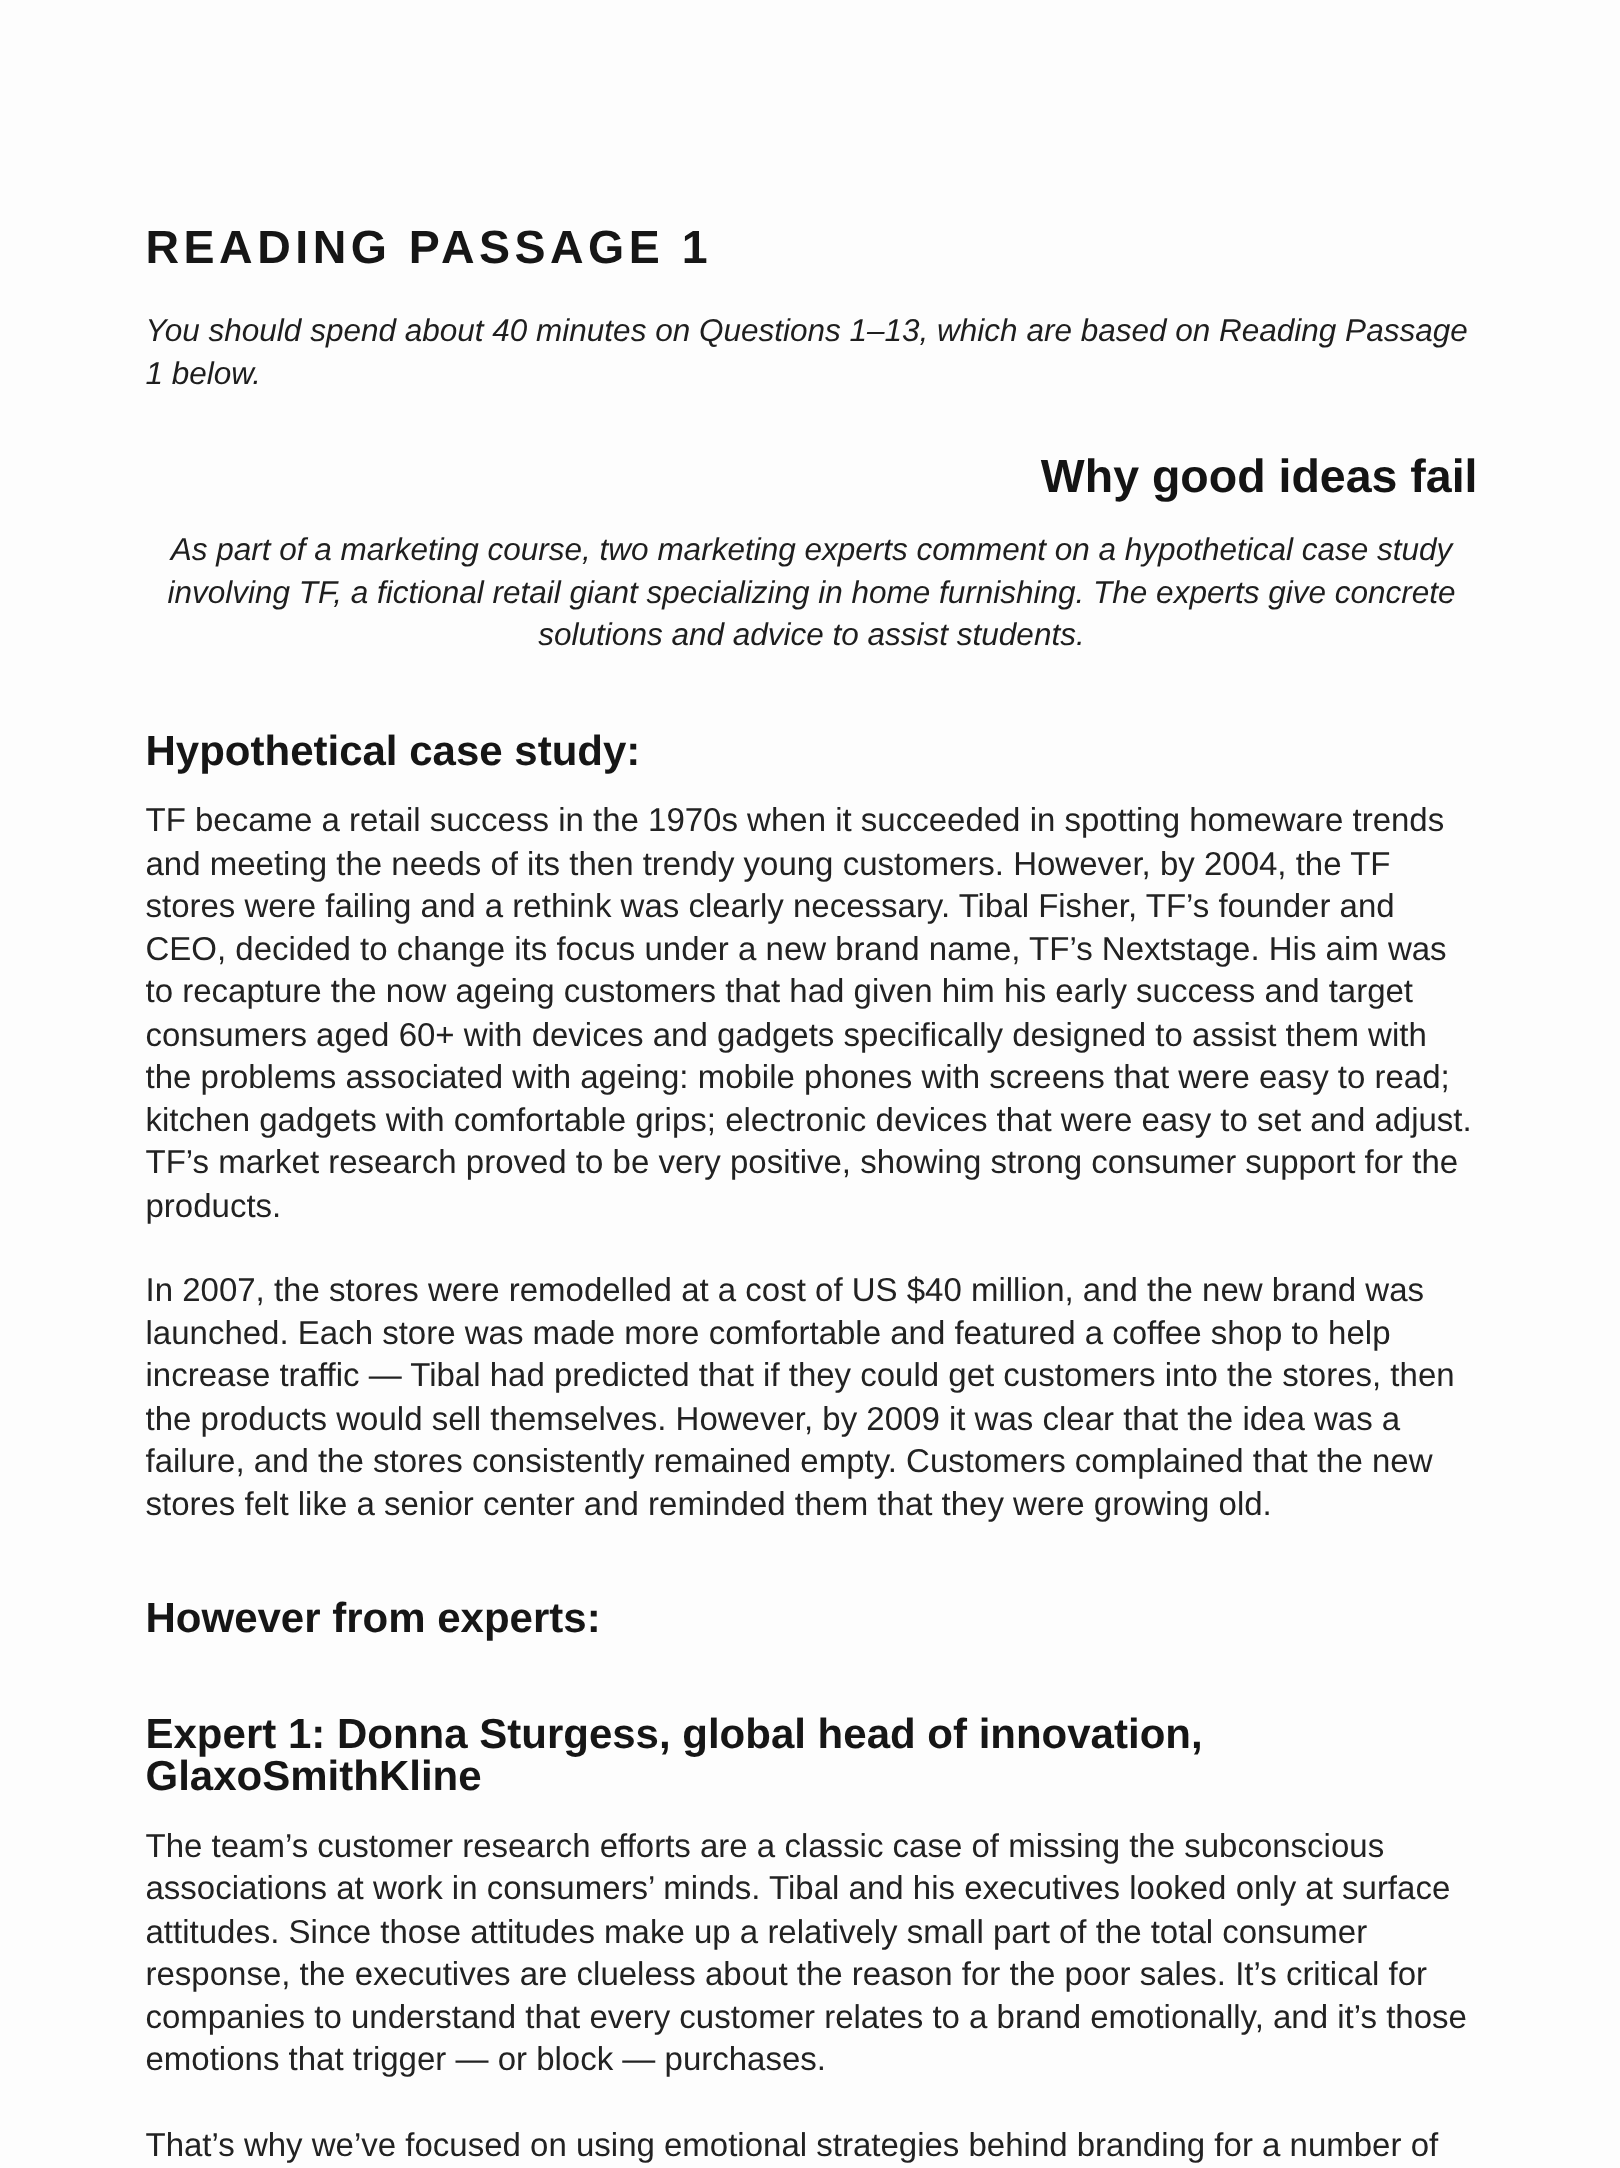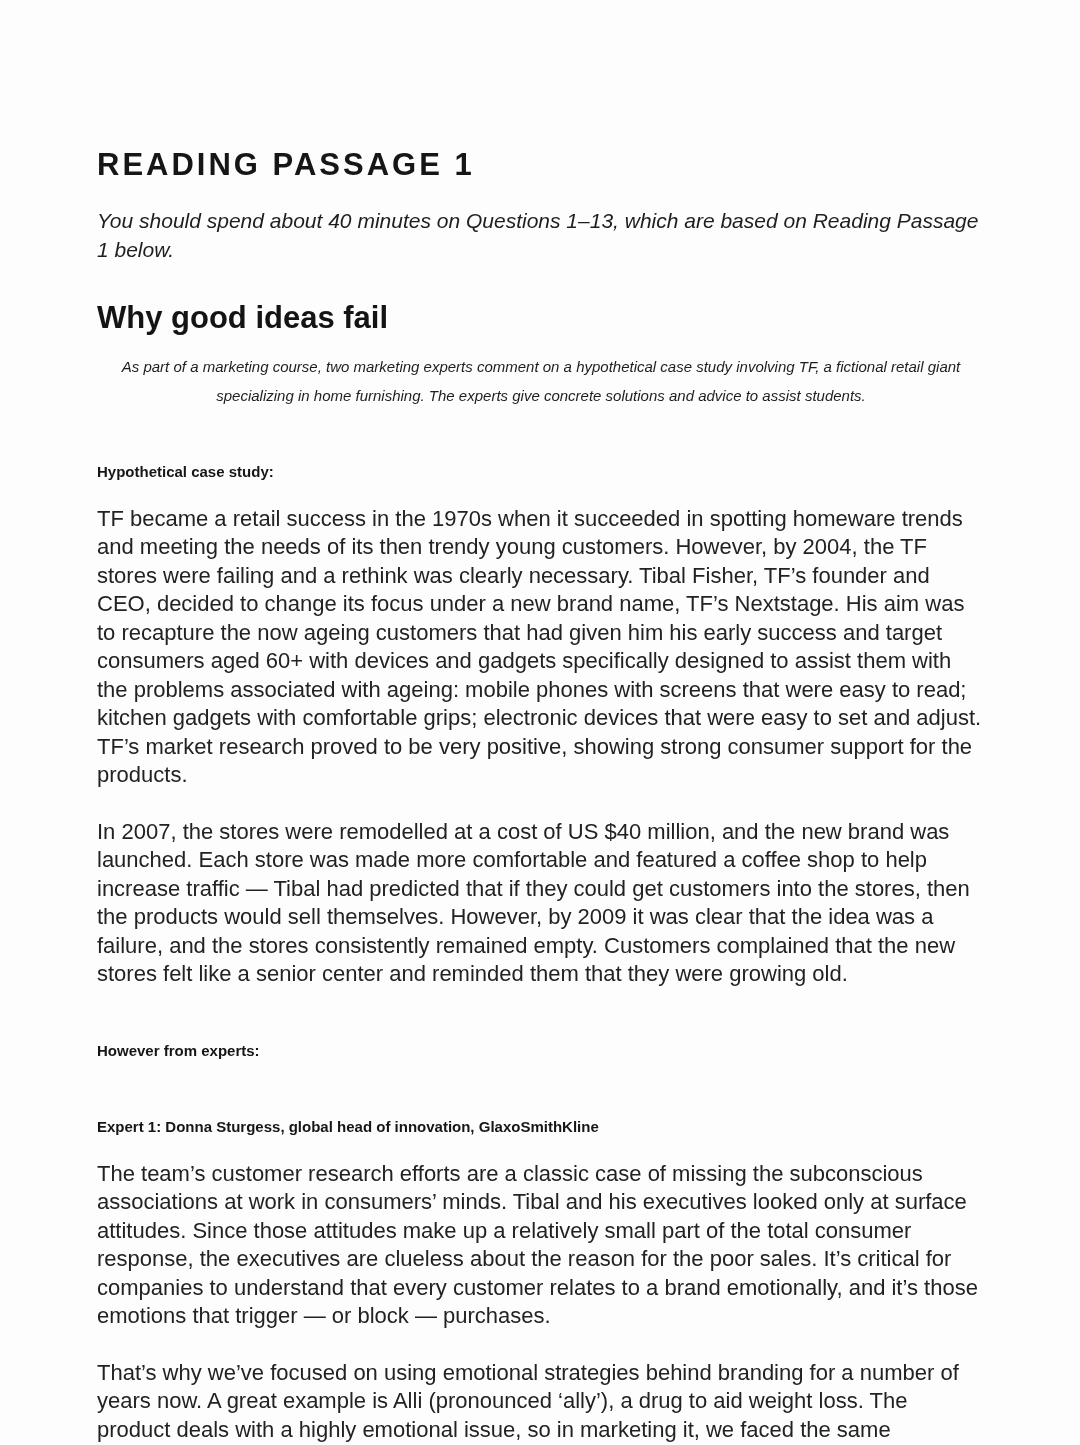--- a/index.html
+++ b/index.html
@@ -24,33 +24,33 @@
   .instructions {
     font-size: 21px;
     font-style: italic;
     line-height: 28.5px;
     margin-bottom: 36px;
   }
   .instructions b { font-weight: normal; }
   .passage-title {
     font-size: 31px;
     font-weight: bold;
-    text-align: left;
+    text-align: right;
     color: #141414;
     margin-bottom: 17px;
   }
   .passage-subtitle {
-    font-size: 15px;
+    font-size: 21px;
     font-style: italic;
     text-align: center;
     line-height: 28.5px;
     margin-bottom: 36px;
   }
   .section-heading {
-    font-size: 15px;
+    font-size: 28px;
     font-weight: bold;
     color: #161616;
     line-height: 28.5px;
     margin-bottom: 18px;
     margin-top: 48px;
   }
   .body-para {
     font-size: 22px;
     line-height: 28.5px;
     margin-bottom: 28px;

